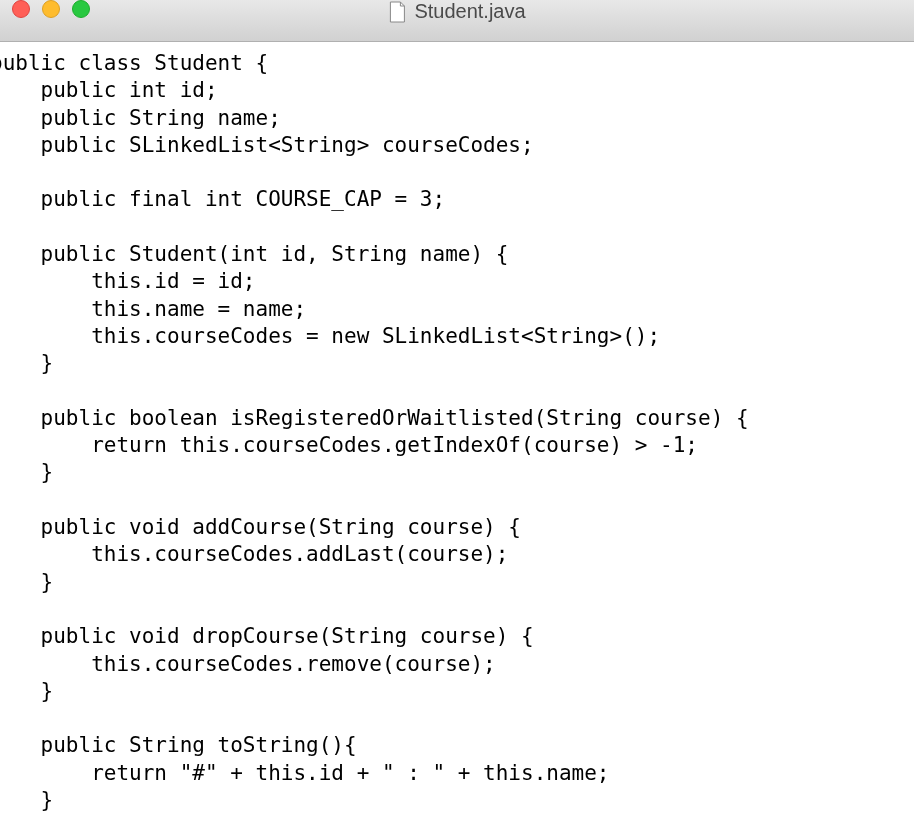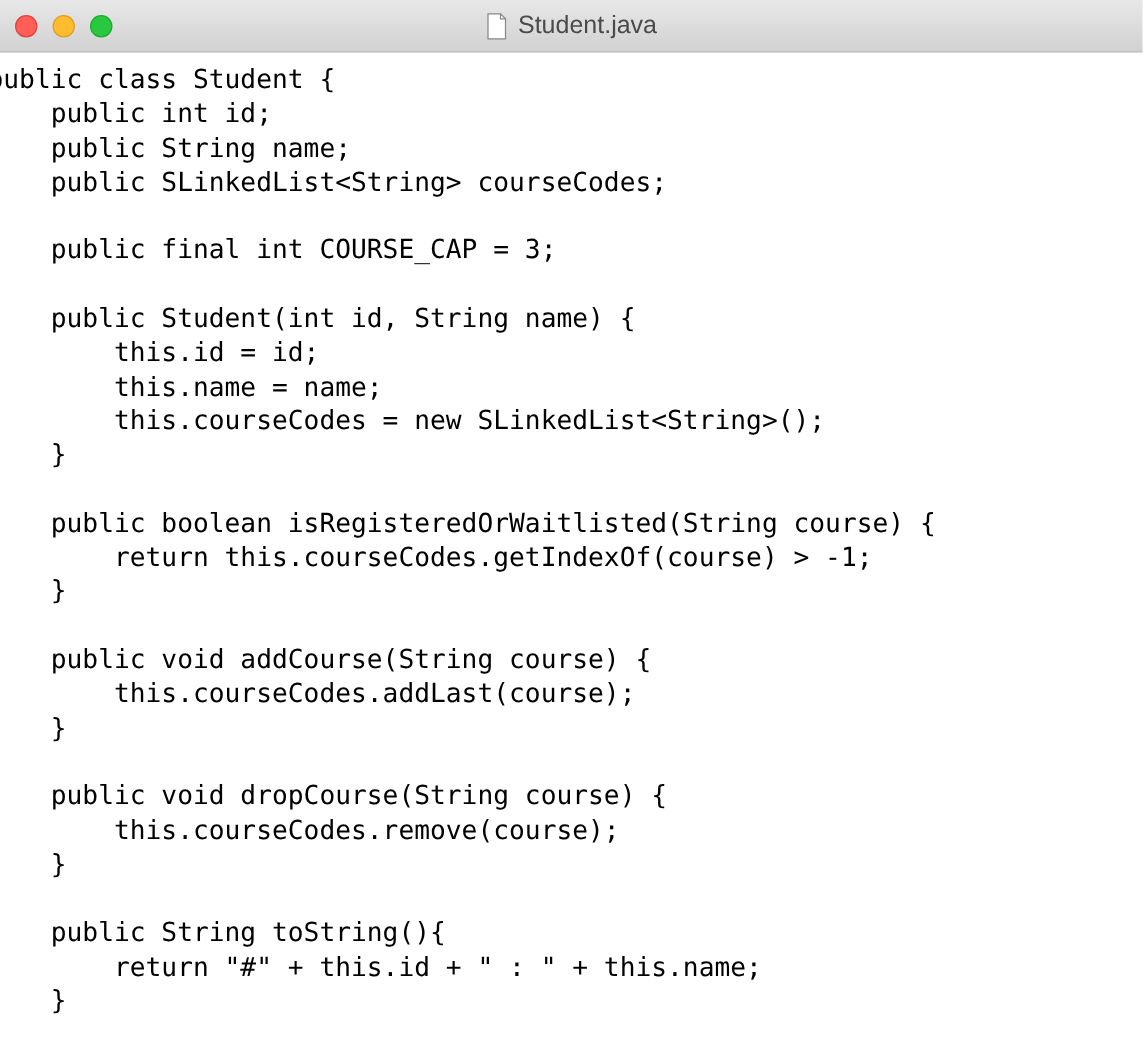--- a/index.html
+++ b/index.html
@@ -21,21 +21,21 @@
       height: 100%;
       display: flex;
       flex-direction: column;
     }
     
     .titlebar {
       height: 42px;
       background: linear-gradient(to bottom, #e8e8e8, #d1d1d1);
       border-bottom: 1px solid #b0b0b0;
       display: flex;
-      align-items: center;
+      align-items: flex-start;
       position: relative;
     }
     
     .traffic-lights {
       display: flex;
       gap: 12px;
       padding-left: 12px;
     }
     
     .traffic-light {

